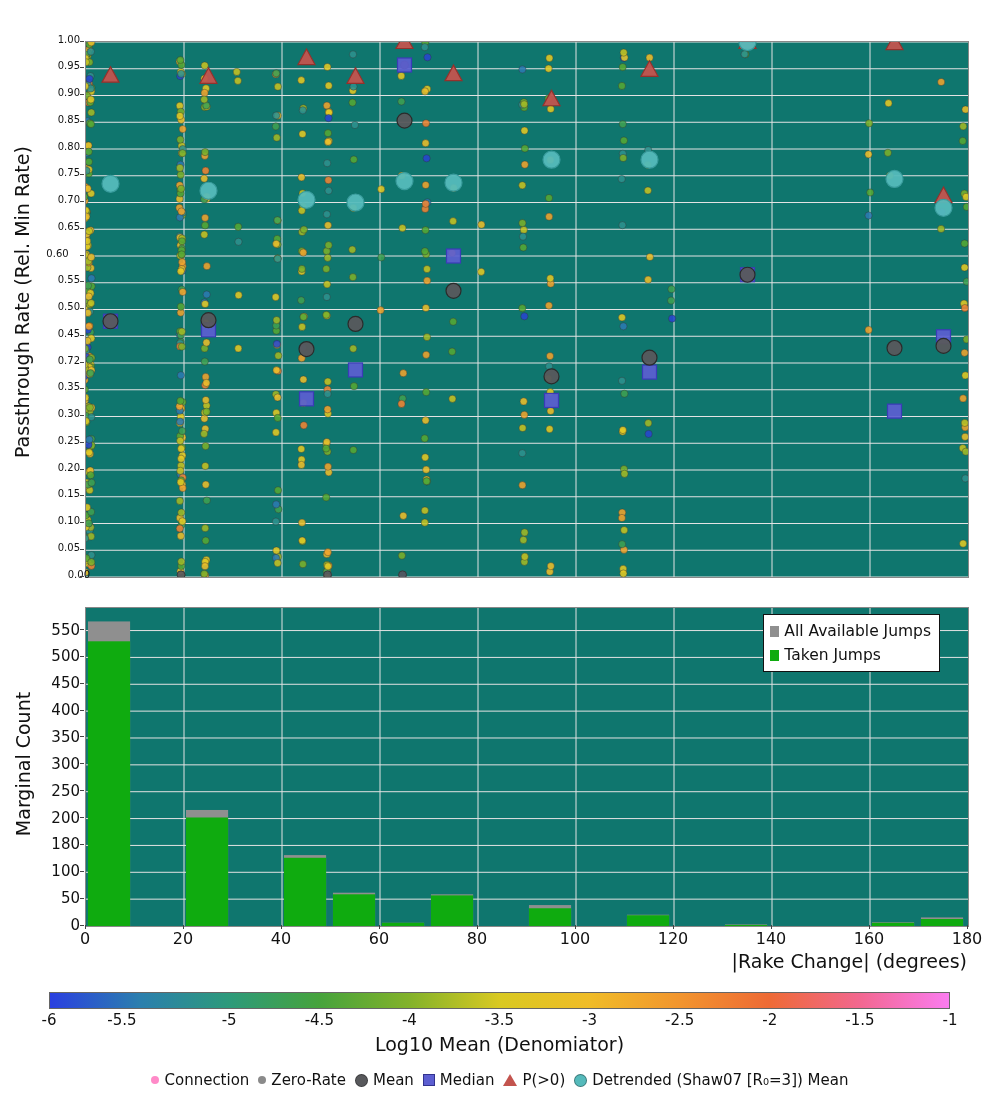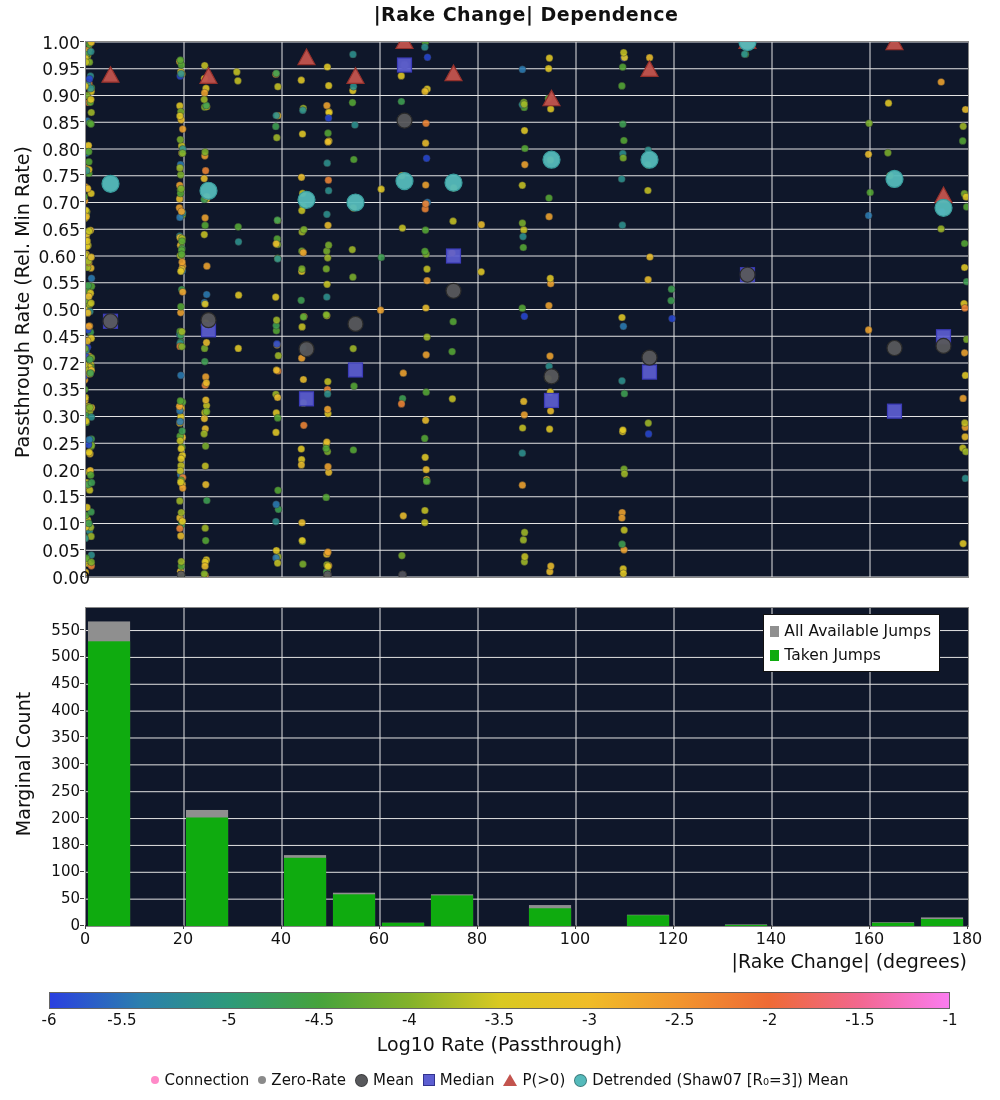--- a/index.html
+++ b/index.html
@@ -1,25 +1,25 @@
 <!DOCTYPE html>
 <html><head>
 <meta charset="utf-8">
 <style>
   html,body{margin:0;padding:0;background:#fff;}
   #fig{position:relative;width:1000px;height:1100px;background:#fff;
        font-family:"DejaVu Sans","Liberation Sans",sans-serif;color:#111;overflow:hidden;}
   .title{position:absolute;top:3px;left:85px;width:882px;text-align:center;
          font-size:19px;font-weight:bold;letter-spacing:.5px;}
-  .plot{position:absolute;background:#0f172a;border:1px solid #888;}
+  .plot{position:absolute;background:#0f766e;border:1px solid #888;}
   #scatter{left:85px;top:41px;width:882px;height:535px;}
   #hist{left:85px;top:607px;width:882px;height:318px;}
   .axlabel{position:absolute;font-size:19px;white-space:nowrap;}
   .rot{transform:rotate(-90deg);transform-origin:center;}
-  .ytick{position:absolute;right:0;font-size:17px;text-align:right;line-height:1;}
+  .ytick{position:absolute;right:0;font-size:10px;text-align:right;line-height:1;}
   .ytickh{position:absolute;right:0;font-size:15px;text-align:right;line-height:1;}
   .tickmark{position:absolute;background:#444;}
   .xtick{position:absolute;font-size:16px;transform:translateX(-50%);line-height:1;}
   .cbtick{position:absolute;font-size:15px;transform:translateX(-50%);line-height:1;}
   #colorbar{position:absolute;left:49px;top:992px;width:901px;height:17px;border:1px solid #666;box-sizing:border-box;}
   #cblabel{position:absolute;top:1033px;left:49px;width:901px;text-align:center;font-size:19px;}
   .hist-legend{position:absolute;top:6px;right:28px;border:1.6px solid #111;background:#fff;
                padding:4px 8px 4px 6px;font-size:15.5px;line-height:1.55;}
   .hist-legend .row{display:flex;align-items:center;gap:5px;white-space:nowrap;}
   .swatch{display:inline-block;width:9px;height:11px;}
@@ -30,21 +30,20 @@
   .mk.dot{width:8px;height:8px;border-radius:50%;}
   .mk.circle{width:13px;height:13px;border-radius:50%;border:1px solid rgba(0,0,0,.35);box-sizing:border-box;}
   .mk.square{width:12px;height:12px;border:1px solid rgba(0,0,60,.45);box-sizing:border-box;}
   .mk.triangle{width:0;height:0;border-left:7px solid transparent;border-right:7px solid transparent;}
   svg{position:absolute;left:0;top:0;}
 </style>
 </head>
 <body>
 
 <div id="fig">
-  <div class="title">|Rake Change| Dependence</div>
 
   <div class="axlabel rot" id="sc-ylab" style="top:297px;left:-128px;width:300px;text-align:center;">Passthrough Rate (Rel. Min Rate)</div>
 
   <div class="plot" id="scatter">
     <svg id="sc-svg" width="882" height="535">
         <line x1="0" y1="0" x2="882" y2="0" stroke="#e3e3e3" stroke-width="1"></line>
         <line x1="0" y1="26.750000000000025" x2="882" y2="26.750000000000025" stroke="#e3e3e3" stroke-width="1"></line>
         <line x1="0" y1="53.499999999999986" x2="882" y2="53.499999999999986" stroke="#e3e3e3" stroke-width="1"></line>
         <line x1="0" y1="80.25000000000001" x2="882" y2="80.25000000000001" stroke="#e3e3e3" stroke-width="1"></line>
         <line x1="0" y1="106.99999999999997" x2="882" y2="106.99999999999997" stroke="#e3e3e3" stroke-width="1"></line>
@@ -875,21 +874,21 @@
       <div class="cbtick" style="top:1013px;left:229.2px;">-5</div>
       <div class="cbtick" style="top:1013px;left:319.3px;">-4.5</div>
       <div class="cbtick" style="top:1013px;left:409.4px;">-4</div>
       <div class="cbtick" style="top:1013px;left:499.5px;">-3.5</div>
       <div class="cbtick" style="top:1013px;left:589.6px;">-3</div>
       <div class="cbtick" style="top:1013px;left:679.7px;">-2.5</div>
       <div class="cbtick" style="top:1013px;left:769.8px;">-2</div>
       <div class="cbtick" style="top:1013px;left:859.9px;">-1.5</div>
       <div class="cbtick" style="top:1013px;left:950px;">-1</div>
     </div>
-  <div id="cblabel">Log10 Rate (Passthrough)</div>
+  <div id="cblabel">Log10 Mean (Denomiator)</div>
 
   <div class="bottom-legend" id="b-legend">
       <span class="item">
         <span class="mk dot" style="background:#ff8ac8"></span>
         <span>Connection</span>
       </span>
       <span class="item">
         <span class="mk dot" style="background:#8a8a8a"></span>
         <span>Zero-Rate</span>
       </span>

